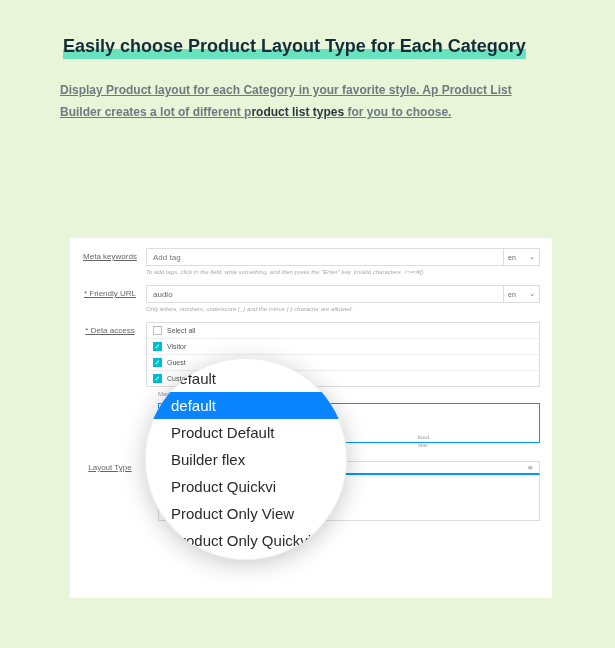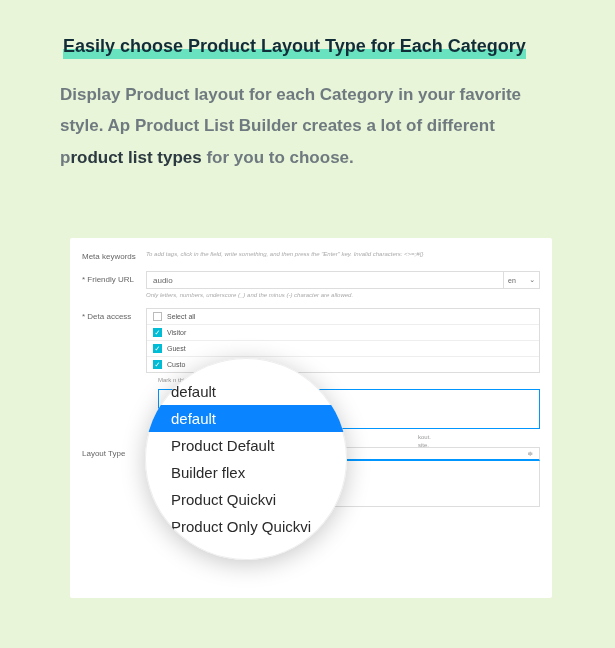--- a/index.html
+++ b/index.html
@@ -15,47 +15,49 @@
     margin: 36px 0 0 63px;
     font-size: 18px;
     font-weight: 700;
     color: #132d38;
     display: inline-block;
     background: linear-gradient(to top, #69e2c0 0%, #69e2c0 45%, transparent 45%);
     padding-bottom: 2px;
   }
   .desc {
     margin: 20px 60px 0 60px;
-    font-size: 17px;
+    font-size: 12px;
     line-height: 1.85;
     color: #6f7a80;
     font-weight: 700;
+    text-decoration: underline;
   }
   .desc .emph { color: #2b3940; font-weight: 800; }
   .panel {
     position: absolute;
     left: 70px;
     top: 238px;
     width: 482px;
     height: 360px;
     background: #fff;
     border-radius: 2px;
     font-size: 8px;
     color: #606060;
   }
   .row {
     display: flex;
     padding: 10px 12px 0 12px;
   }
   .row-label {
     width: 64px;
-    text-align: left;
+    text-align: center;
     padding-right: 8px;
     padding-top: 4px;
     color: #666;
+    text-decoration: underline;
   }
   .row-body { flex: 1; }
   .field-wrap {
     display: flex;
     gap: 0;
   }
   .text-input {
     flex: 1;
     border: 1px solid #ddd;
     height: 18px;
@@ -193,20 +195,27 @@
 
 <p class="desc">
   <span>Display Product layout for each Category in your favorite style. Ap Product List Builder creates a lot of different p</span><span class="emph">roduct list types</span><span> for you to choose.</span>
 </p>
 
 <div class="panel">
 
   <div class="row">
     <div class="row-label">Meta keywords</div>
     <div class="row-body">
+      <div class="field-wrap">
+        <input class="text-input" type="text" placeholder="Add tag" style="">
+        <div class="select-narrow">
+          <span>en</span>
+          <span class="chev">⌄</span>
+        </div>
+      </div>
       <div class="help">To add tags, click in the field, write something, and then press the "Enter" key. Invalid characters: &lt;&gt;=;#{}</div>
     </div>
   </div>
 
   <div class="row">
     <div class="row-label">* Friendly URL</div>
     <div class="row-body">
       <div class="field-wrap">
         <input class="text-input" type="text" value="audio" style="">
         <div class="select-narrow">
@@ -266,17 +275,18 @@
 
 </div>
 
 
 <div class="mag">
   <div class="m-opt">default</div>
   <div class="m-opt sel">default</div>
   <div class="m-opt">Product Default</div>
   <div class="m-opt">Builder flex</div>
   <div class="m-opt">Product Quickvi</div>
+  <div class="m-opt">Product Only View</div>
   <div class="m-opt">Product Only Quickvi</div>
 </div>
 
 
 
 
 </body></html>

